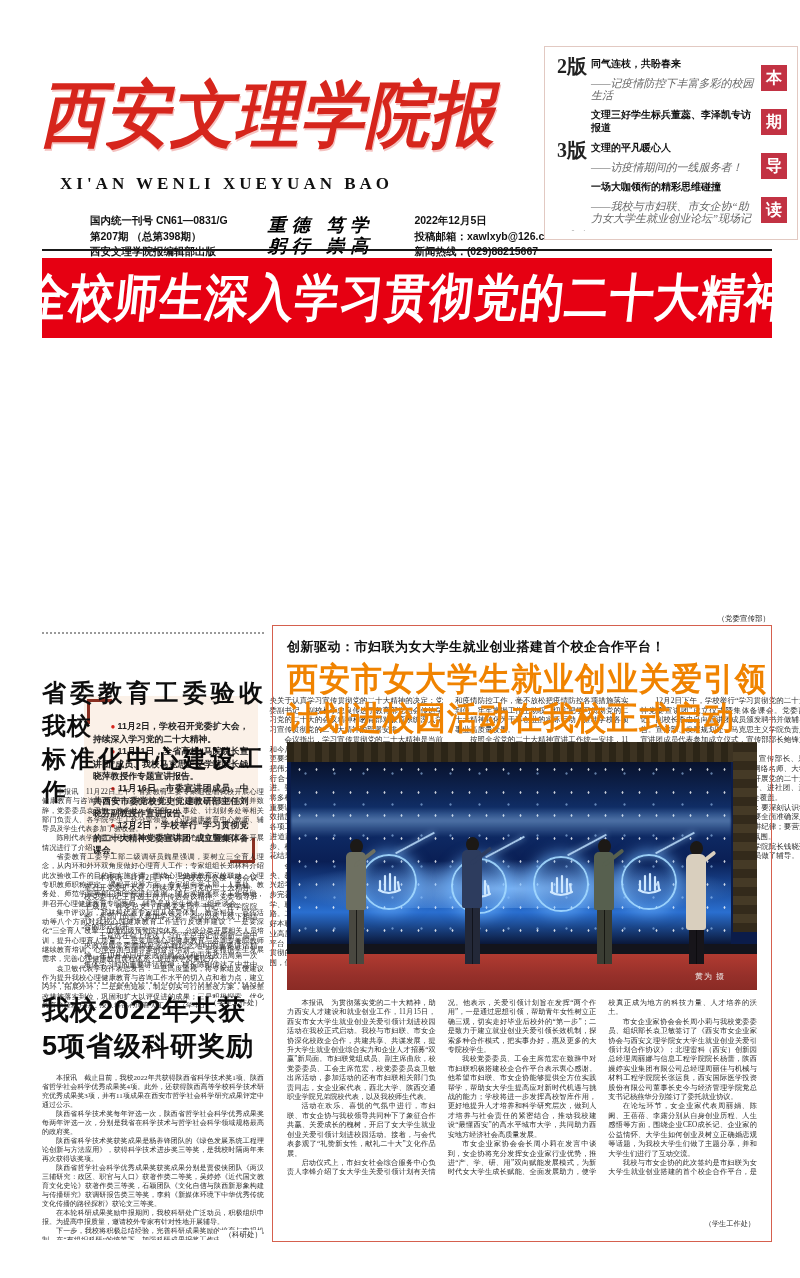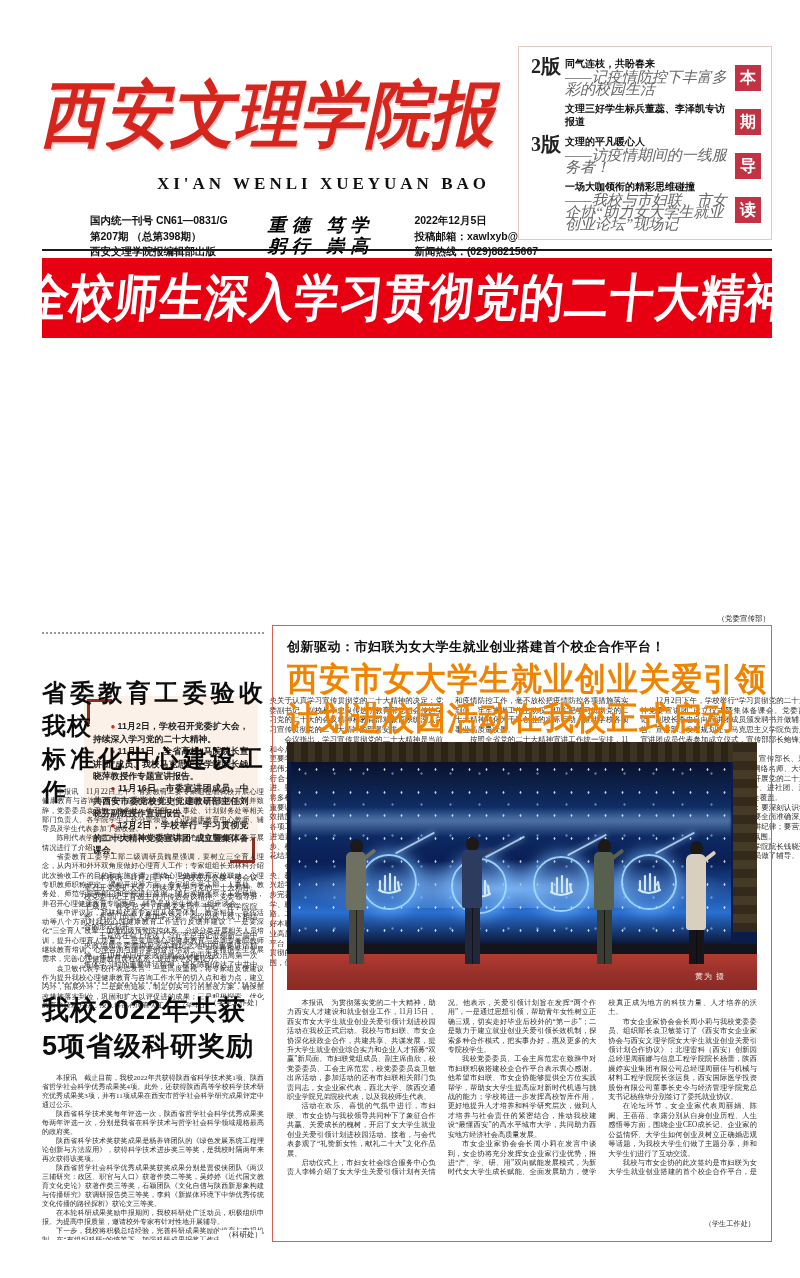--- a/index.html
+++ b/index.html
@@ -4,37 +4,37 @@
 <style>
   html,body{margin:0;padding:0;background:#e9e9e9;}
   .page{position:relative;width:800px;height:1278px;margin:0 auto;background:#fff;overflow:hidden;
         font-family:"Liberation Serif","DejaVu Serif",serif;color:#2b2b2b;}
 
   
   .mast-title{position:absolute;left:40px;top:48px;width:472px;height:124px;
       color:#d6251c;font-weight:bold;font-style:italic;font-size:64px;line-height:120px;
       letter-spacing:1px;white-space:nowrap;text-shadow:1px 2px 0 rgba(214,37,28,.28);
       transform:scaleY(1.12);transform-origin:top left;}
-  .mast-pinyin{position:absolute;left:60px;top:174px;width:430px;text-align:right;
+  .mast-pinyin{position:absolute;left:60px;top:174px;width:430px;text-align:left;
       font-weight:bold;font-size:17px;letter-spacing:4px;color:#111;}
   .mast-info{position:absolute;left:42px;top:213px;width:470px;display:flex;justify-content:space-between;align-items:center;margin-left:48px;}
   .mast-col{font-size:10.5px;line-height:15.5px;color:#111;font-weight:bold;font-family:"Liberation Sans","DejaVu Sans",sans-serif;}
   .motto{font-size:18px;line-height:21px;font-weight:bold;font-style:italic;letter-spacing:6px;color:#000;text-align:center;}
   .mast-rule{position:absolute;left:42px;top:249px;width:730px;height:2px;background:#1a1a1a;}
 
   
-  .guide{position:absolute;left:518px;top:46px;width:254px;height:194px;border:1px solid #e2c9c2;
+  .guide{position:absolute;left:544px;top:46px;width:254px;height:194px;border:1px solid #e2c9c2;
          background:#fff;display:flex;padding:10px 8px 8px 12px;box-sizing:border-box;}
   .guide-rows{flex:1;overflow:hidden;}
   .grow{display:flex;margin-bottom:7px;}
   .gpage{width:34px;flex:0 0 34px;font-weight:bold;color:#222;font-size:20px;line-height:18px;font-family:"Liberation Serif",serif;}
   .gpage:empty{visibility:hidden;}
   .gbody{flex:1;}
   .gtitle{font-size:10px;font-weight:bold;color:#111;line-height:13px;font-family:"Liberation Sans","DejaVu Sans",sans-serif;}
-  .gsub{font-size:15px;color:#666;font-style:italic;line-height:12px;margin-top:1px;}
+  .gsub{font-size:11px;color:#666;font-style:italic;line-height:12px;margin-top:7px;}
   .gsub:empty{display:none;}
   .gvert{width:30px;flex:0 0 30px;display:flex;flex-direction:column;justify-content:space-between;align-items:center;padding:8px 0;}
   .gsq{width:26px;height:26px;background:#c23243;color:#fff;font-size:16px;font-weight:bold;
        display:flex;align-items:center;justify-content:center;font-family:"Liberation Sans",sans-serif;}
 
   
   .banner{position:absolute;left:42px;top:258px;width:730px;height:80px;background:#e60012;
           display:flex;align-items:center;justify-content:center;}
   .banner span{color:#fff;font-weight:900;font-size:44px;letter-spacing:1px;white-space:nowrap;
           font-family:"Liberation Sans","DejaVu Sans",sans-serif;transform:skewX(-6deg) scaleY(1.15);}

